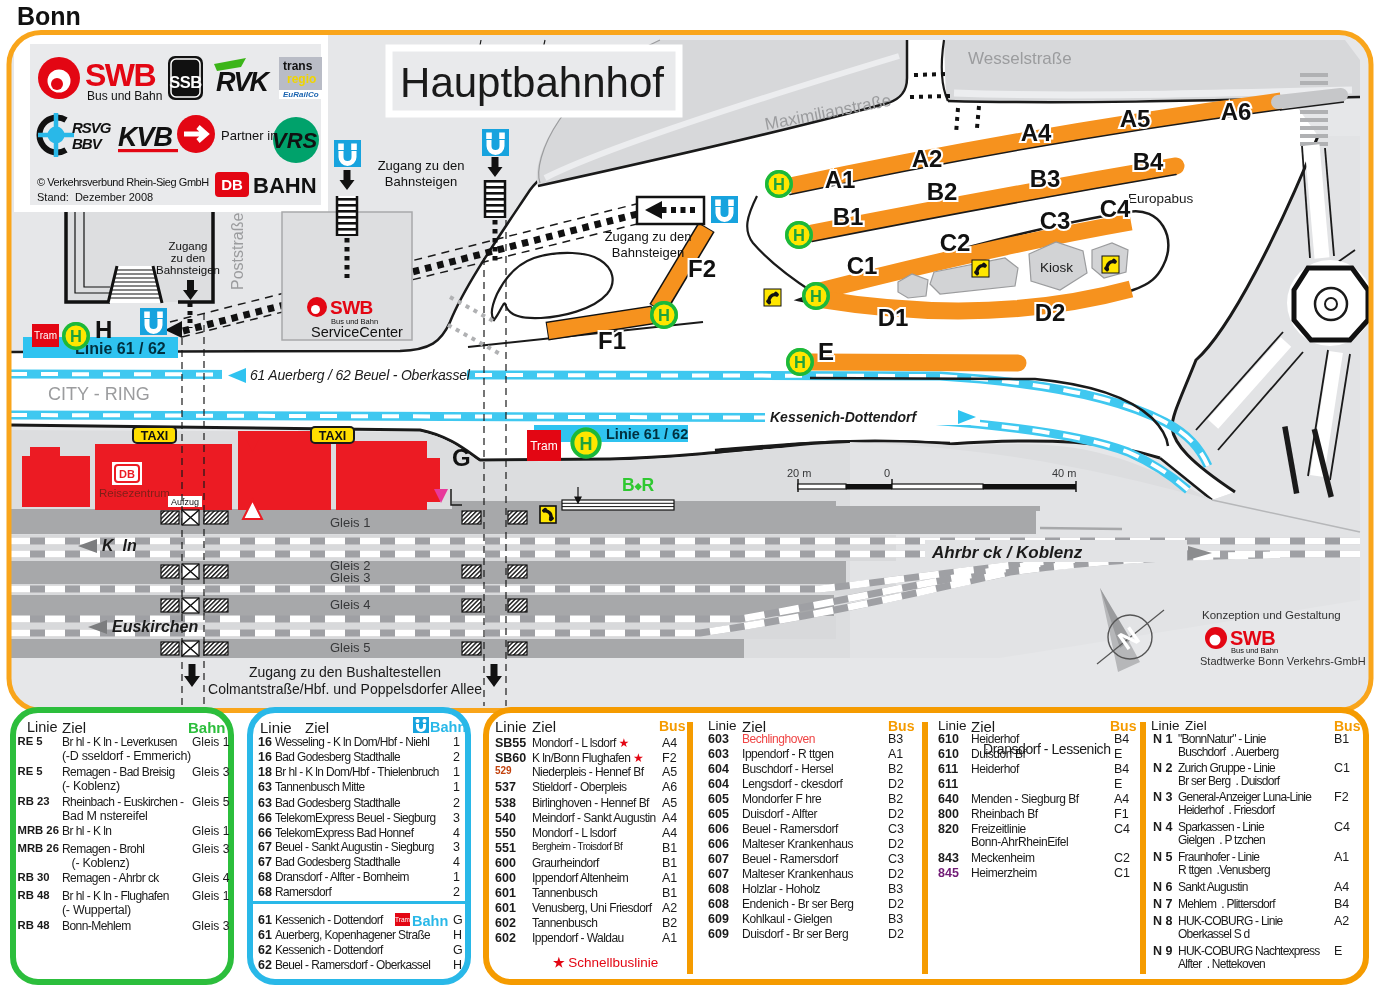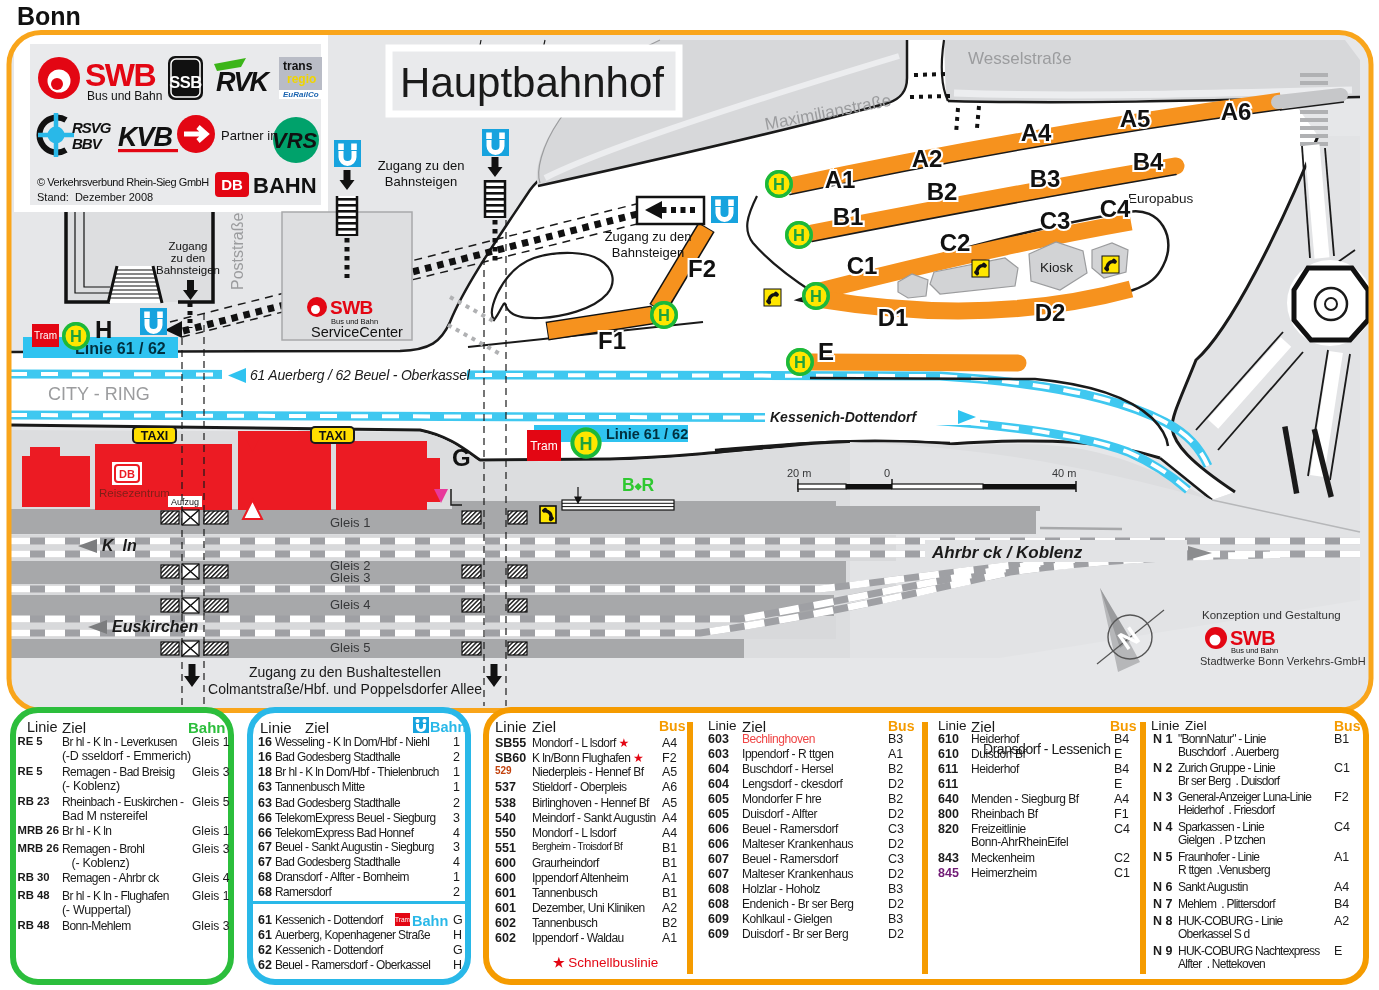--- a/index.html
+++ b/index.html
@@ -756,21 +756,21 @@
 <div style="left:495px;top:856px;font-size:12.5px;color:#1a1a1a;position:absolute;white-space:nowrap;font-weight:bold;">600</div>
 <div style="left:532px;top:856px;font-size:12px;color:#1a1a1a;position:absolute;white-space:nowrap;letter-spacing:-0.55px;">Graurheindorf</div>
 <div style="left:662px;top:856px;font-size:12.5px;color:#1a1a1a;position:absolute;white-space:nowrap;">B1</div>
 <div style="left:495px;top:871px;font-size:12.5px;color:#1a1a1a;position:absolute;white-space:nowrap;font-weight:bold;">600</div>
 <div style="left:532px;top:871px;font-size:12px;color:#1a1a1a;position:absolute;white-space:nowrap;letter-spacing:-0.55px;">Ippendorf Altenheim</div>
 <div style="left:662px;top:871px;font-size:12.5px;color:#1a1a1a;position:absolute;white-space:nowrap;">A1</div>
 <div style="left:495px;top:886px;font-size:12.5px;color:#1a1a1a;position:absolute;white-space:nowrap;font-weight:bold;">601</div>
 <div style="left:532px;top:886px;font-size:12px;color:#1a1a1a;position:absolute;white-space:nowrap;letter-spacing:-0.55px;">Tannenbusch</div>
 <div style="left:662px;top:886px;font-size:12.5px;color:#1a1a1a;position:absolute;white-space:nowrap;">B1</div>
 <div style="left:495px;top:901px;font-size:12.5px;color:#1a1a1a;position:absolute;white-space:nowrap;font-weight:bold;">601</div>
-<div style="left:532px;top:901px;font-size:12px;color:#1a1a1a;position:absolute;white-space:nowrap;letter-spacing:-0.55px;">Dezember, Uni Kliniken</div>
+<div style="left:532px;top:901px;font-size:12px;color:#1a1a1a;position:absolute;white-space:nowrap;letter-spacing:-0.55px;">Venusberg, Uni Friesdorf</div>
 <div style="left:662px;top:901px;font-size:12.5px;color:#1a1a1a;position:absolute;white-space:nowrap;">A2</div>
 <div style="left:495px;top:916px;font-size:12.5px;color:#1a1a1a;position:absolute;white-space:nowrap;font-weight:bold;">602</div>
 <div style="left:532px;top:916px;font-size:12px;color:#1a1a1a;position:absolute;white-space:nowrap;letter-spacing:-0.55px;">Tannenbusch</div>
 <div style="left:662px;top:916px;font-size:12.5px;color:#1a1a1a;position:absolute;white-space:nowrap;">B2</div>
 <div style="left:495px;top:931px;font-size:12.5px;color:#1a1a1a;position:absolute;white-space:nowrap;font-weight:bold;">602</div>
 <div style="left:532px;top:931px;font-size:12px;color:#1a1a1a;position:absolute;white-space:nowrap;letter-spacing:-0.55px;">Ippendorf - Waldau</div>
 <div style="left:662px;top:931px;font-size:12.5px;color:#1a1a1a;position:absolute;white-space:nowrap;">A1</div>
 <div style="left:553px;top:955px;font-size:13px;color:#E30613;position:absolute;white-space:nowrap;font-weight:bold;">★ <span style="font-weight:normal;font-size:13.5px;">Schnellbuslinie</span></div>
 <div style="left:708px;top:732px;font-size:12.5px;color:#1a1a1a;position:absolute;white-space:nowrap;font-weight:bold;">603</div>
 <div style="left:742px;top:732px;font-size:12px;color:#ef4444;position:absolute;white-space:nowrap;letter-spacing:-0.45px;">Bechlinghoven</div>

